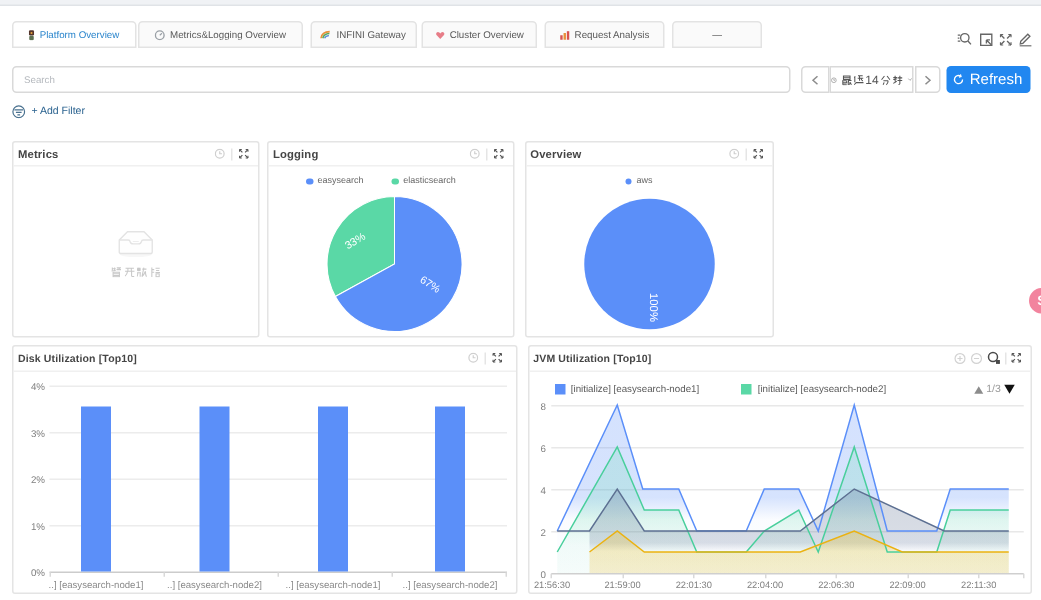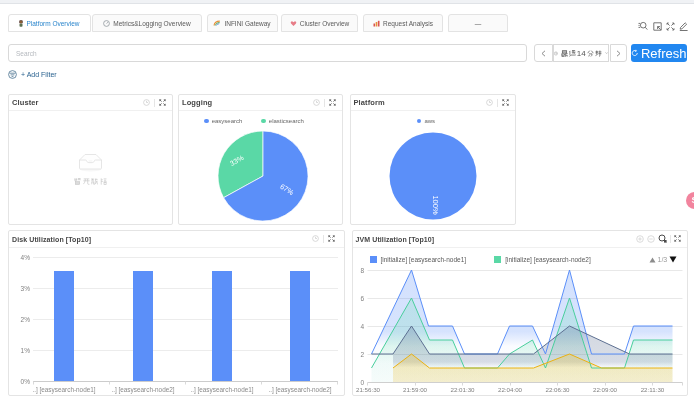--- a/index.html
+++ b/index.html
@@ -124,32 +124,32 @@
   <div class="gbtn" style="left:609.5px;width:17px;border-radius:0 3px 3px 0;">
       <svg width="5" height="7" viewBox="0 0 5 7" fill="none" stroke="#8c8c8c" stroke-width="1">
         <path d="M1 0.8 L4 3.5 L1 6.2"></path>
       </svg>
     </div>
   <div class="abs" style="left:630.5px;top:44px;width:56px;height:18px;background:#2187f0;border-radius:3px;display:flex;align-items:center;justify-content:center;gap:3px;">
     <svg width="8" height="8" viewBox="0 0 8 8" fill="none" stroke="#fff" stroke-width="0.9">
         <path d="M6.7 4 A2.7 2.7 0 1 1 5.5 1.8"></path>
         <path d="M5.3 0.6 L5.7 2 L4.3 2.4" stroke-width="0.8"></path>
       </svg>
-    <span style="color:#fff;font-size:13px;">Refresh</span>
+    <span style="color:#fff;font-size:10px;">Refresh</span>
   </div>
 
   <svg class="abs" style="left:8px;top:70px;" width="9" height="9" viewBox="0 0 9 9" fill="none" stroke="#49718f" stroke-width="0.8">
       <circle cx="4.5" cy="4.5" r="3.9"></circle>
       <path d="M1.6 3.2 H7.4 M2.6 4.9 H6.4 M3.6 6.6 H5.4"></path>
     </svg>
   <div class="abs" style="left:21px;top:70.5px;font-size:7px;color:#2a628f;">+ Add Filter</div>
 
   <div class="card" style="left:8px;top:94px;width:164.5px;height:130.5px;">
     <div class="chead">
-        <span class="ctitle">Cluster</span>
+        <span class="ctitle">Metrics</span>
       <div class="cicons">
         <svg width="7" height="7" viewBox="0 0 7 7" fill="none" stroke="#cfcfcf" stroke-width="0.8">
             <circle cx="3.5" cy="3.5" r="2.9"></circle>
             <path d="M3.5 1.8 V3.5 H5"></path>
           </svg>
         <div class="vdiv"></div>
         <svg width="7" height="7" viewBox="0 0 7 7" fill="none" stroke="#555" stroke-width="0.8">
             <path d="M0.7 0.7 L2.6 2.6 M6.3 0.7 L4.4 2.6 M0.7 6.3 L2.6 4.4 M6.3 6.3 L4.4 4.4"></path>
             <path d="M0.7 0.7 h1.5 M0.7 0.7 v1.5 M6.3 0.7 h-1.5 M6.3 0.7 v1.5 M0.7 6.3 h1.5 M0.7 6.3 v-1.5 M6.3 6.3 h-1.5 M6.3 6.3 v-1.5" stroke-width="0.7"></path>
           </svg>
@@ -214,21 +214,21 @@
     <svg class="abs" style="left:37.5px;top:35px;" width="92" height="92" viewBox="-46 -46 92 92">
       <path d="M-39.4 21.7 A45 45 0 0 1 0 -45 L0 0 Z" fill="#5AD8A6" stroke="#fff" stroke-width="0.7"></path>
       <path d="M0 -45 A45 45 0 1 1 -39.4 21.7 L0 0 Z" fill="#5B8FF9" stroke="#fff" stroke-width="0.7"></path>
       <text x="23.5" y="14" transform="rotate(33 23.5 14)" fill="#fff" font-size="7.2" text-anchor="middle" dominant-baseline="middle">67%</text>
       <text x="-26" y="-15" transform="rotate(-31 -26 -15)" fill="#fff" font-size="7.2" text-anchor="middle" dominant-baseline="middle">33%</text>
     </svg>
   </div>
 
   <div class="card" style="left:349.5px;top:94px;width:166px;height:130.5px;">
     <div class="chead">
-        <span class="ctitle">Platform</span>
+        <span class="ctitle">Overview</span>
       <div class="cicons">
         <svg width="7" height="7" viewBox="0 0 7 7" fill="none" stroke="#cfcfcf" stroke-width="0.8">
             <circle cx="3.5" cy="3.5" r="2.9"></circle>
             <path d="M3.5 1.8 V3.5 H5"></path>
           </svg>
         <div class="vdiv"></div>
         <svg width="7" height="7" viewBox="0 0 7 7" fill="none" stroke="#555" stroke-width="0.8">
             <path d="M0.7 0.7 L2.6 2.6 M6.3 0.7 L4.4 2.6 M0.7 6.3 L2.6 4.4 M6.3 6.3 L4.4 4.4"></path>
             <path d="M0.7 0.7 h1.5 M0.7 0.7 v1.5 M6.3 0.7 h-1.5 M6.3 0.7 v1.5 M0.7 6.3 h1.5 M0.7 6.3 v-1.5 M6.3 6.3 h-1.5 M6.3 6.3 v-1.5" stroke-width="0.7"></path>
           </svg>

